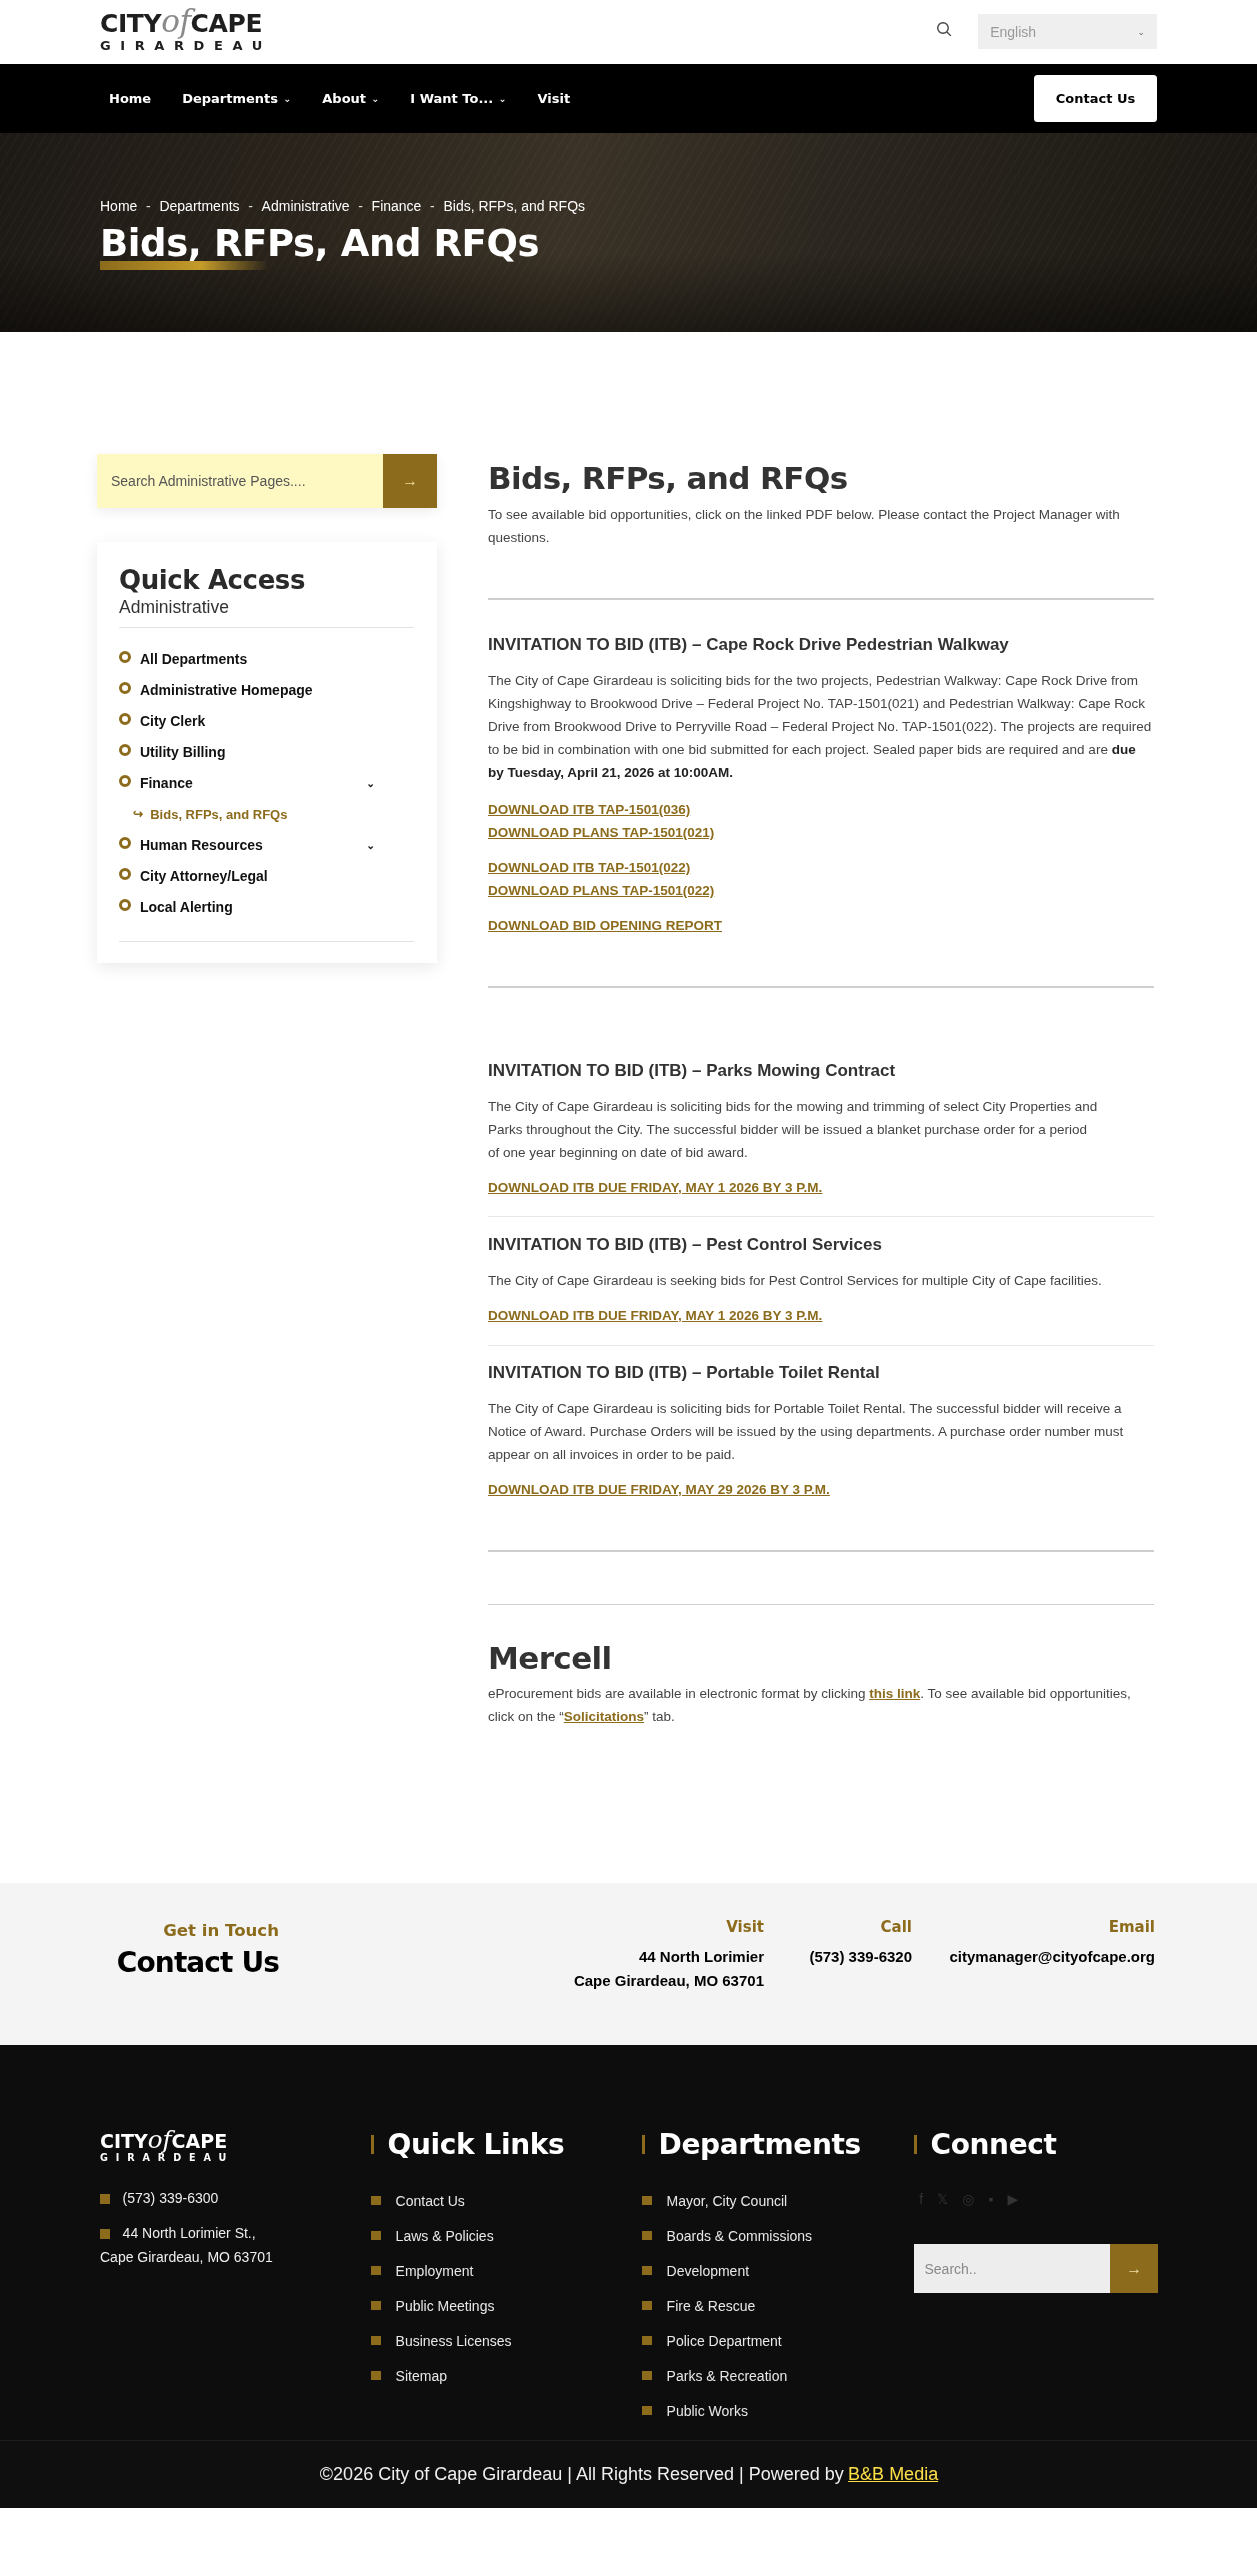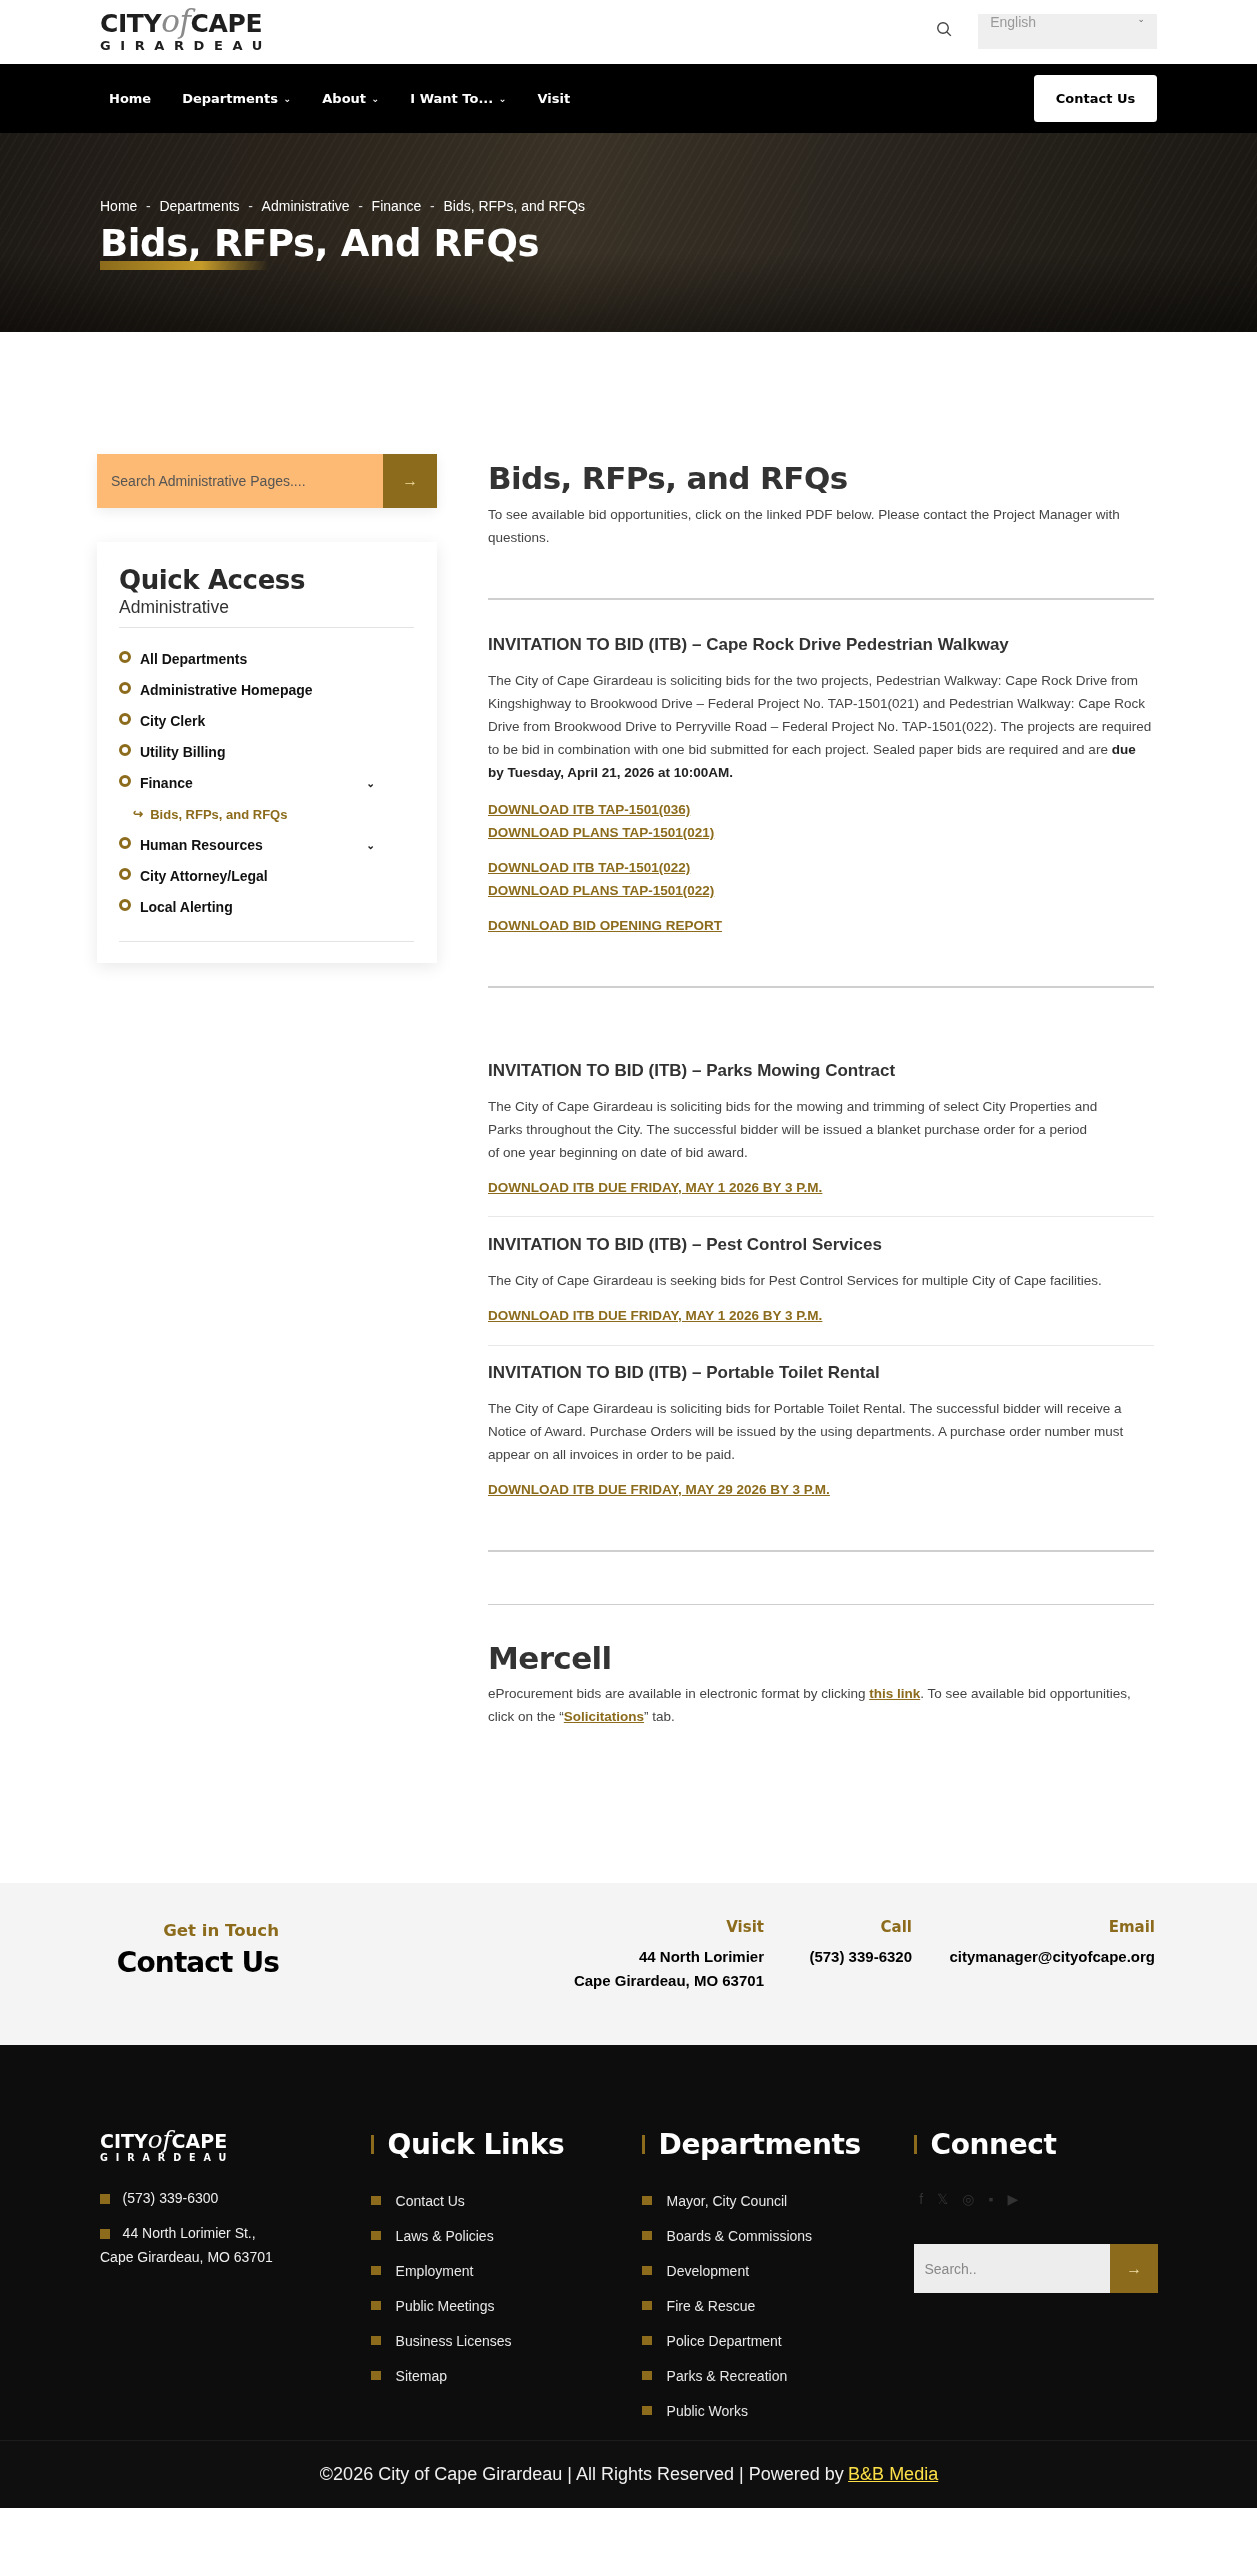--- a/index.html
+++ b/index.html
@@ -6,21 +6,21 @@
     body { width: 1258px; background: #fff; font-family: "Liberation Sans", sans-serif; color: #333; }
     a { color: inherit; text-decoration: none; }
 
     
     .topbar { height: 64px; background: #fff; position: relative; }
     .logo { position: absolute; left: 100px; top: 7px; width: 201px; height: 51px; }
     .logo .row1 { font-family: "DejaVu Sans", sans-serif; font-weight: bold; font-size: 25px; color: #1f1f1f; letter-spacing: -0.4px; line-height: 28px; white-space: nowrap; }
     .logo .row1 .of { font-family: "DejaVu Serif", serif; font-style: italic; font-weight: normal; color: #8a8a8a; font-size: 31px; }
     .logo .row2 { font-family: "DejaVu Sans", sans-serif; font-weight: bold; font-size: 13px; letter-spacing: 9.6px; color: #1f1f1f; line-height: 17.5px; margin-top: -0.9px; }
     .top-search { position: absolute; left: 936px; top: 21px; width: 19px; height: 19px; }
-    .lang-select { position: absolute; left: 978px; top: 14px; width: 179px; height: 35px; background: #efefef; color: #999; font-size: 14px; padding: 0 12.2px; display: flex; align-items: flex-start; justify-content: space-between; }
+    .lang-select { position: absolute; left: 978px; top: 14px; width: 179px; height: 35px; background: #efefef; color: #999; font-size: 14px; padding: 0 12.2px; display: flex; align-items: center; justify-content: space-between; }
     .lang-select .chev { font-size: 8.7px; color: #666; }
 
     
     .navbar { height: 69px; background: #000; position: relative; }
     .nav-items { position: absolute; left: 109px; top: 0; height: 69px; display: flex; align-items: center; gap: 0; }
     .nav-item { color: #fff; font-weight: bold; font-size: 14px; margin-right: 31px; display: flex; align-items: center; gap: 5.2px; font-family: "DejaVu Sans", sans-serif; font-size: 13px; }
     .nav-item .chev { font-size: 9.6px; font-weight: normal; }
     .nav-contact { position: absolute; left: 1034px; top: 10.5px; width: 123px; height: 47px; background: #fff; border-radius: 3.5px; color: #000; font-weight: bold; font-size: 13px; display: flex; align-items: center; justify-content: center; font-family: "DejaVu Sans", sans-serif; }
 
     
@@ -30,21 +30,21 @@
       background: repeating-linear-gradient(120deg, rgba(255,255,255,0.025) 0 1.7px, transparent 1.7px 7.9px);
     }
     .hero::after { content: ""; position: absolute; left: 0; right: 0; bottom: 0; height: 79px; background: linear-gradient(180deg, transparent, rgba(0,0,0,0.45)); }
     .breadcrumb { position: absolute; left: 100px; top: 65px; display: flex; gap: 8.7px; color: #fff; font-size: 14px; z-index: 2; }
     .breadcrumb .sep { color: #ddd; }
     .hero-title { position: absolute; left: 100px; top: 89px; color: #fff; font-family: "DejaVu Sans", sans-serif; font-weight: bold; font-size: 37px; letter-spacing: -0.4px; z-index: 2; }
     .hero-underline { position: absolute; left: 100px; top: 128px; width: 169px; height: 8.7px; background: linear-gradient(90deg, #8b6b1b, #c59b2a 60%, rgba(197,155,42,0)); z-index: 1; }
 
     
     .main { position: relative; height: 1551px; }
-    .sidebar-search { position: absolute; left: 97px; top: 122px; width: 340px; height: 54px; background: #fdba74; box-shadow: 0 3.5px 12.2px rgba(0,0,0,0.08); display: flex; }
+    .sidebar-search { position: absolute; left: 97px; top: 122px; width: 340px; height: 54px; background: #fef9c3; box-shadow: 0 3.5px 12.2px rgba(0,0,0,0.08); display: flex; }
     .sidebar-search .input { flex: 1; padding-left: 14px; display: flex; align-items: center; color: #555; font-size: 14px; }
     .sidebar-search .btn { width: 54px; background: #8c6c1c; color: #f1dca0; display: flex; align-items: center; justify-content: center; font-size: 15.7px; }
 
     .quick { position: absolute; left: 97px; top: 210px; width: 340px; height: 421px; background: #fff; box-shadow: 0 3.5px 15.7px rgba(0,0,0,0.09); padding: 23px 22px 0 22px; }
     .quick h2 { font-family: "DejaVu Sans", sans-serif; font-size: 26px; font-weight: bold; color: #2a2a2a; letter-spacing: -0.4px; }
     .quick .sub { font-size: 17.5px; color: #333; margin-top: 1.7px; }
     .quick .rule { height: 0.9px; background: #e3e3e3; margin-top: 9.6px; width: 295px; }
     .qlist { list-style: none; margin-top: 15.7px; }
     .qitem { display: flex; align-items: center; height: 31px; font-weight: bold; font-size: 14px; color: #111; position: relative; }
     .qitem .bullet { width: 12.2px; height: 12.2px; border-radius: 50%; border: 3.5px solid #8c6c1c; margin-right: 8.7px; margin-top: -5.2px; }

